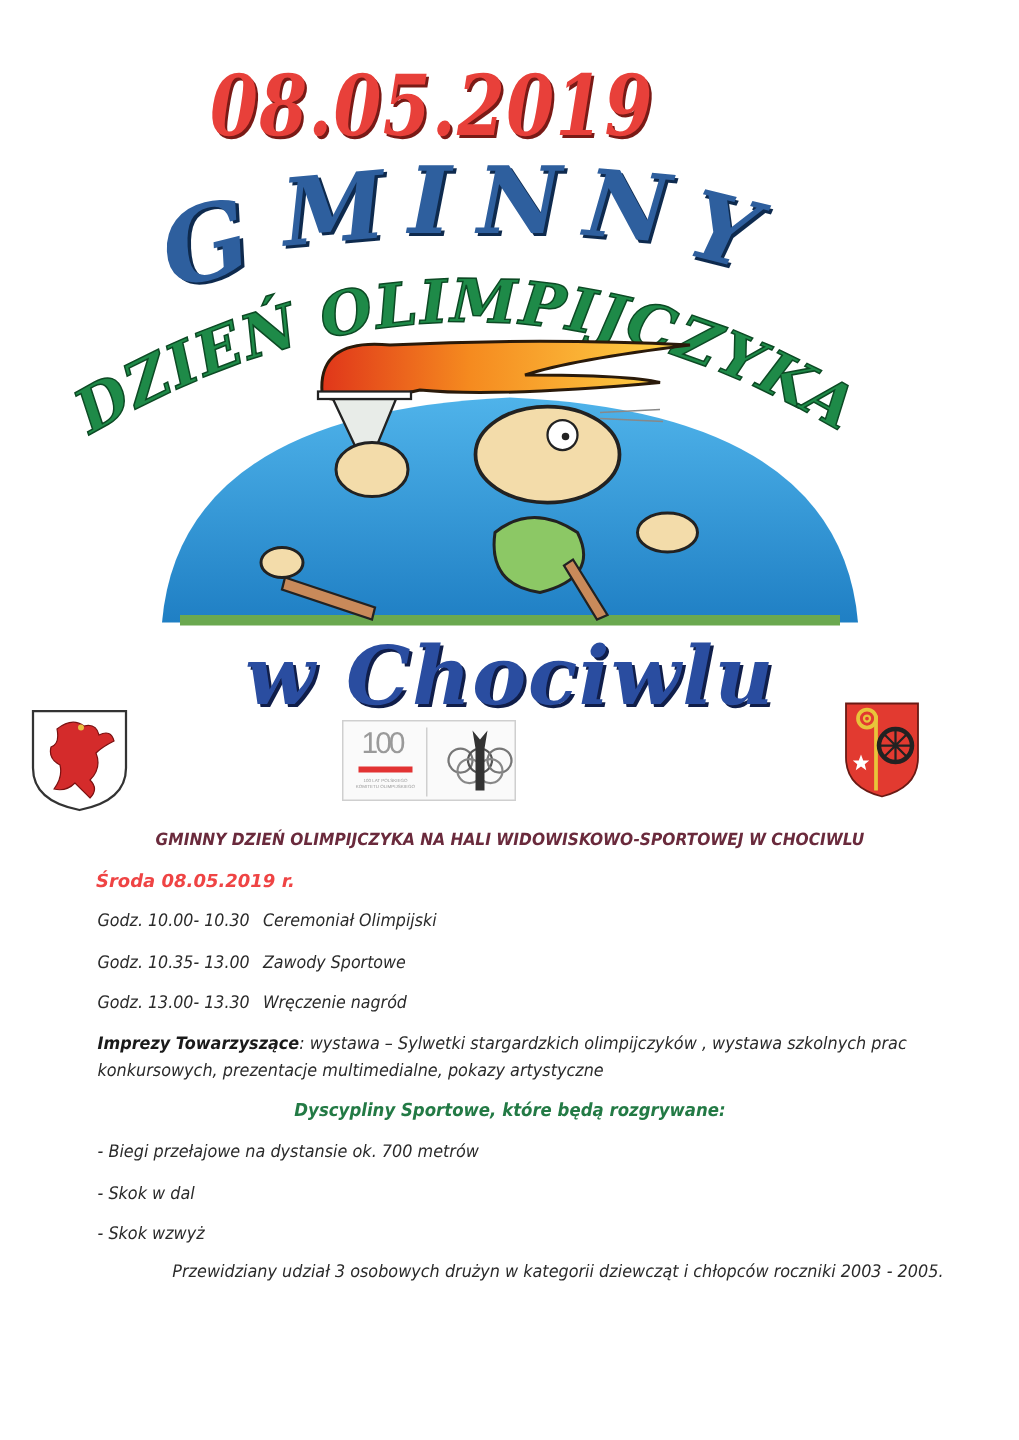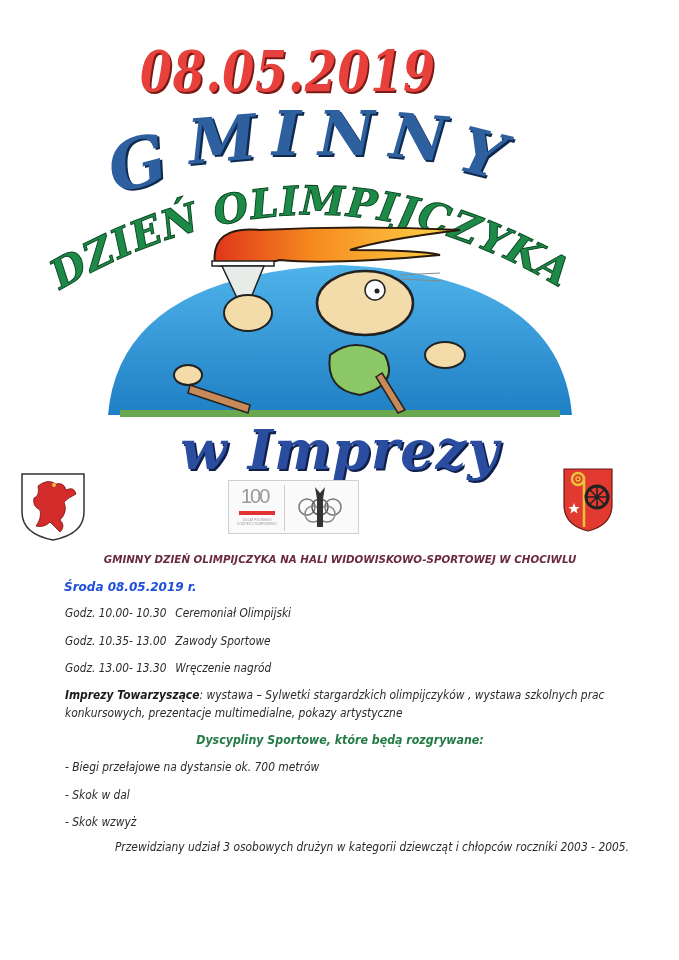--- a/index.html
+++ b/index.html
@@ -28,40 +28,40 @@
     .place {
       position: absolute; left: 75px; top: 418px; width: 530px; text-align: center;
       font-family: "DejaVu Serif", serif; font-weight: bold; font-style: italic;
       font-size: 54px; color: #2a4da0; text-shadow: 2px 2px 0 #101e4a; letter-spacing: 1px;
     }
 
     .crest { position: absolute; }
     .crest-left { left: 20px; top: 472px; width: 66px; height: 70px; }
     .crest-right { left: 562px; top: 467px; width: 52px; height: 66px; }
     .logo-mid {
-      position: absolute; left: 228px; top: 480px; width: 131px; height: 54px;
+      position: absolute; left: 228px; top: 480px; width: 116px; height: 54px;
       border: 1px solid #cfcfcf; background: #fafafa;
     }
     .logo-mid .l100 {
       position: absolute; left: 12px; top: 4px; font-family: "Liberation Sans", sans-serif;
       font-size: 20px; color: #9a9a9a; letter-spacing: -2px; font-weight: 300;
     }
     .logo-mid .flag { position: absolute; left: 10px; top: 30px; width: 36px; height: 4px; background: #e23333; }
     .logo-mid .small {
       position: absolute; left: 8px; top: 37px; width: 40px; font-size: 3px; color: #999;
       font-family: "Liberation Sans", sans-serif; text-align: center; line-height: 4px;
     }
     .logo-mid .divider { position: absolute; left: 55px; top: 4px; width: 1px; height: 46px; background: #cfcfcf; }
 
     .txt { position: absolute; font-family: "DejaVu Sans", sans-serif; font-style: italic; color: #2a2a2a; white-space: nowrap; }
     .heading {
       left: 60px; width: 560px; top: 553px; text-align: center; font-size: 11.2px; font-weight: bold;
       color: #6a2a3c; font-style: italic; transform: scaleX(0.92); transform-origin: center;
     }
-    .day { left: 64px; top: 580px; font-size: 12px; font-weight: bold; color: #1d4ed8; }
+    .day { left: 64px; top: 580px; font-size: 12px; font-weight: bold; color: #ef4444; }
     .sched { left: 65px; font-size: 11.5px; transform: scaleX(0.92); transform-origin: left; }
     .sched .t { margin-right: 6px; }
     .extra { left: 65px; top: 686px; width: 560px; white-space: normal; font-size: 11.5px; line-height: 18px; transform: scaleX(0.93); transform-origin: left top; width: 600px; }
     .extra b { font-weight: bold; color: #1a1a1a; }
     .disc { left: 60px; width: 560px; top: 733px; text-align: center; font-size: 12px; font-weight: bold; color: #237a45; transform: scaleX(0.92); transform-origin: center; }
     .sport { left: 65px; font-size: 11.5px; transform: scaleX(0.93); transform-origin: left; }
     .note { left: 70px; width: 560px; top: 838px; text-align: right; white-space: normal; font-size: 11.5px; line-height: 18px; }
     .note-inner { display: inline-block; transform: scaleX(0.93); transform-origin: center; width: 600px; margin-left: -20px; }
   </style>
 </head>
@@ -109,21 +109,21 @@
   <circle cx="275" cy="85" r="10" fill="#fff" stroke="#222" stroke-width="1.5"></circle>
   <circle cx="277" cy="86" r="2.5" fill="#222"></circle>
   <path d="M 300 70 L 340 68 M 300 74 L 342 76" stroke="#888" stroke-width="1"></path>
   <path d="M 230 150 Q 255 130 285 150 Q 300 180 260 190 Q 225 185 230 150 Z" fill="#8cc865" stroke="#222" stroke-width="2"></path>
   <ellipse cx="345" cy="150" rx="20" ry="13" fill="#f3dcaa" stroke="#222" stroke-width="2"></ellipse>
   <ellipse cx="88" cy="170" rx="14" ry="10" fill="#f3dcaa" stroke="#222" stroke-width="2"></ellipse>
   <path d="M 90 180 L 150 200 L 148 208 L 88 188 Z" fill="#c98a5a" stroke="#222" stroke-width="1.5"></path>
   <path d="M 282 168 L 305 205 L 298 208 L 276 172 Z" fill="#c98a5a" stroke="#222" stroke-width="1.5"></path>
 </svg>
 
-<div class="place">w Imprezy</div>
+<div class="place">w Chociwlu</div>
 
 <svg class="crest crest-left" viewBox="0 0 66 70">
   <path d="M 2 2 L 64 2 L 64 40 Q 64 62 33 68 Q 2 62 2 40 Z" fill="#ffffff" stroke="#333" stroke-width="1.5"></path>
   <path d="M 18 14 Q 28 6 36 12 Q 44 10 46 18 Q 54 14 56 22 Q 48 26 44 30 Q 48 40 40 48 Q 46 54 40 60 Q 34 54 30 50 Q 24 56 16 54 Q 22 46 20 38 Q 12 34 14 26 Q 20 24 18 14 Z" fill="#d42b2b" stroke="#7a1010" stroke-width="0.8"></path>
   <circle cx="34" cy="13" r="2" fill="#e8c040"></circle>
 </svg>
 
 <div class="logo-mid">
   <div class="l100">100</div>
   <div class="flag"></div>

